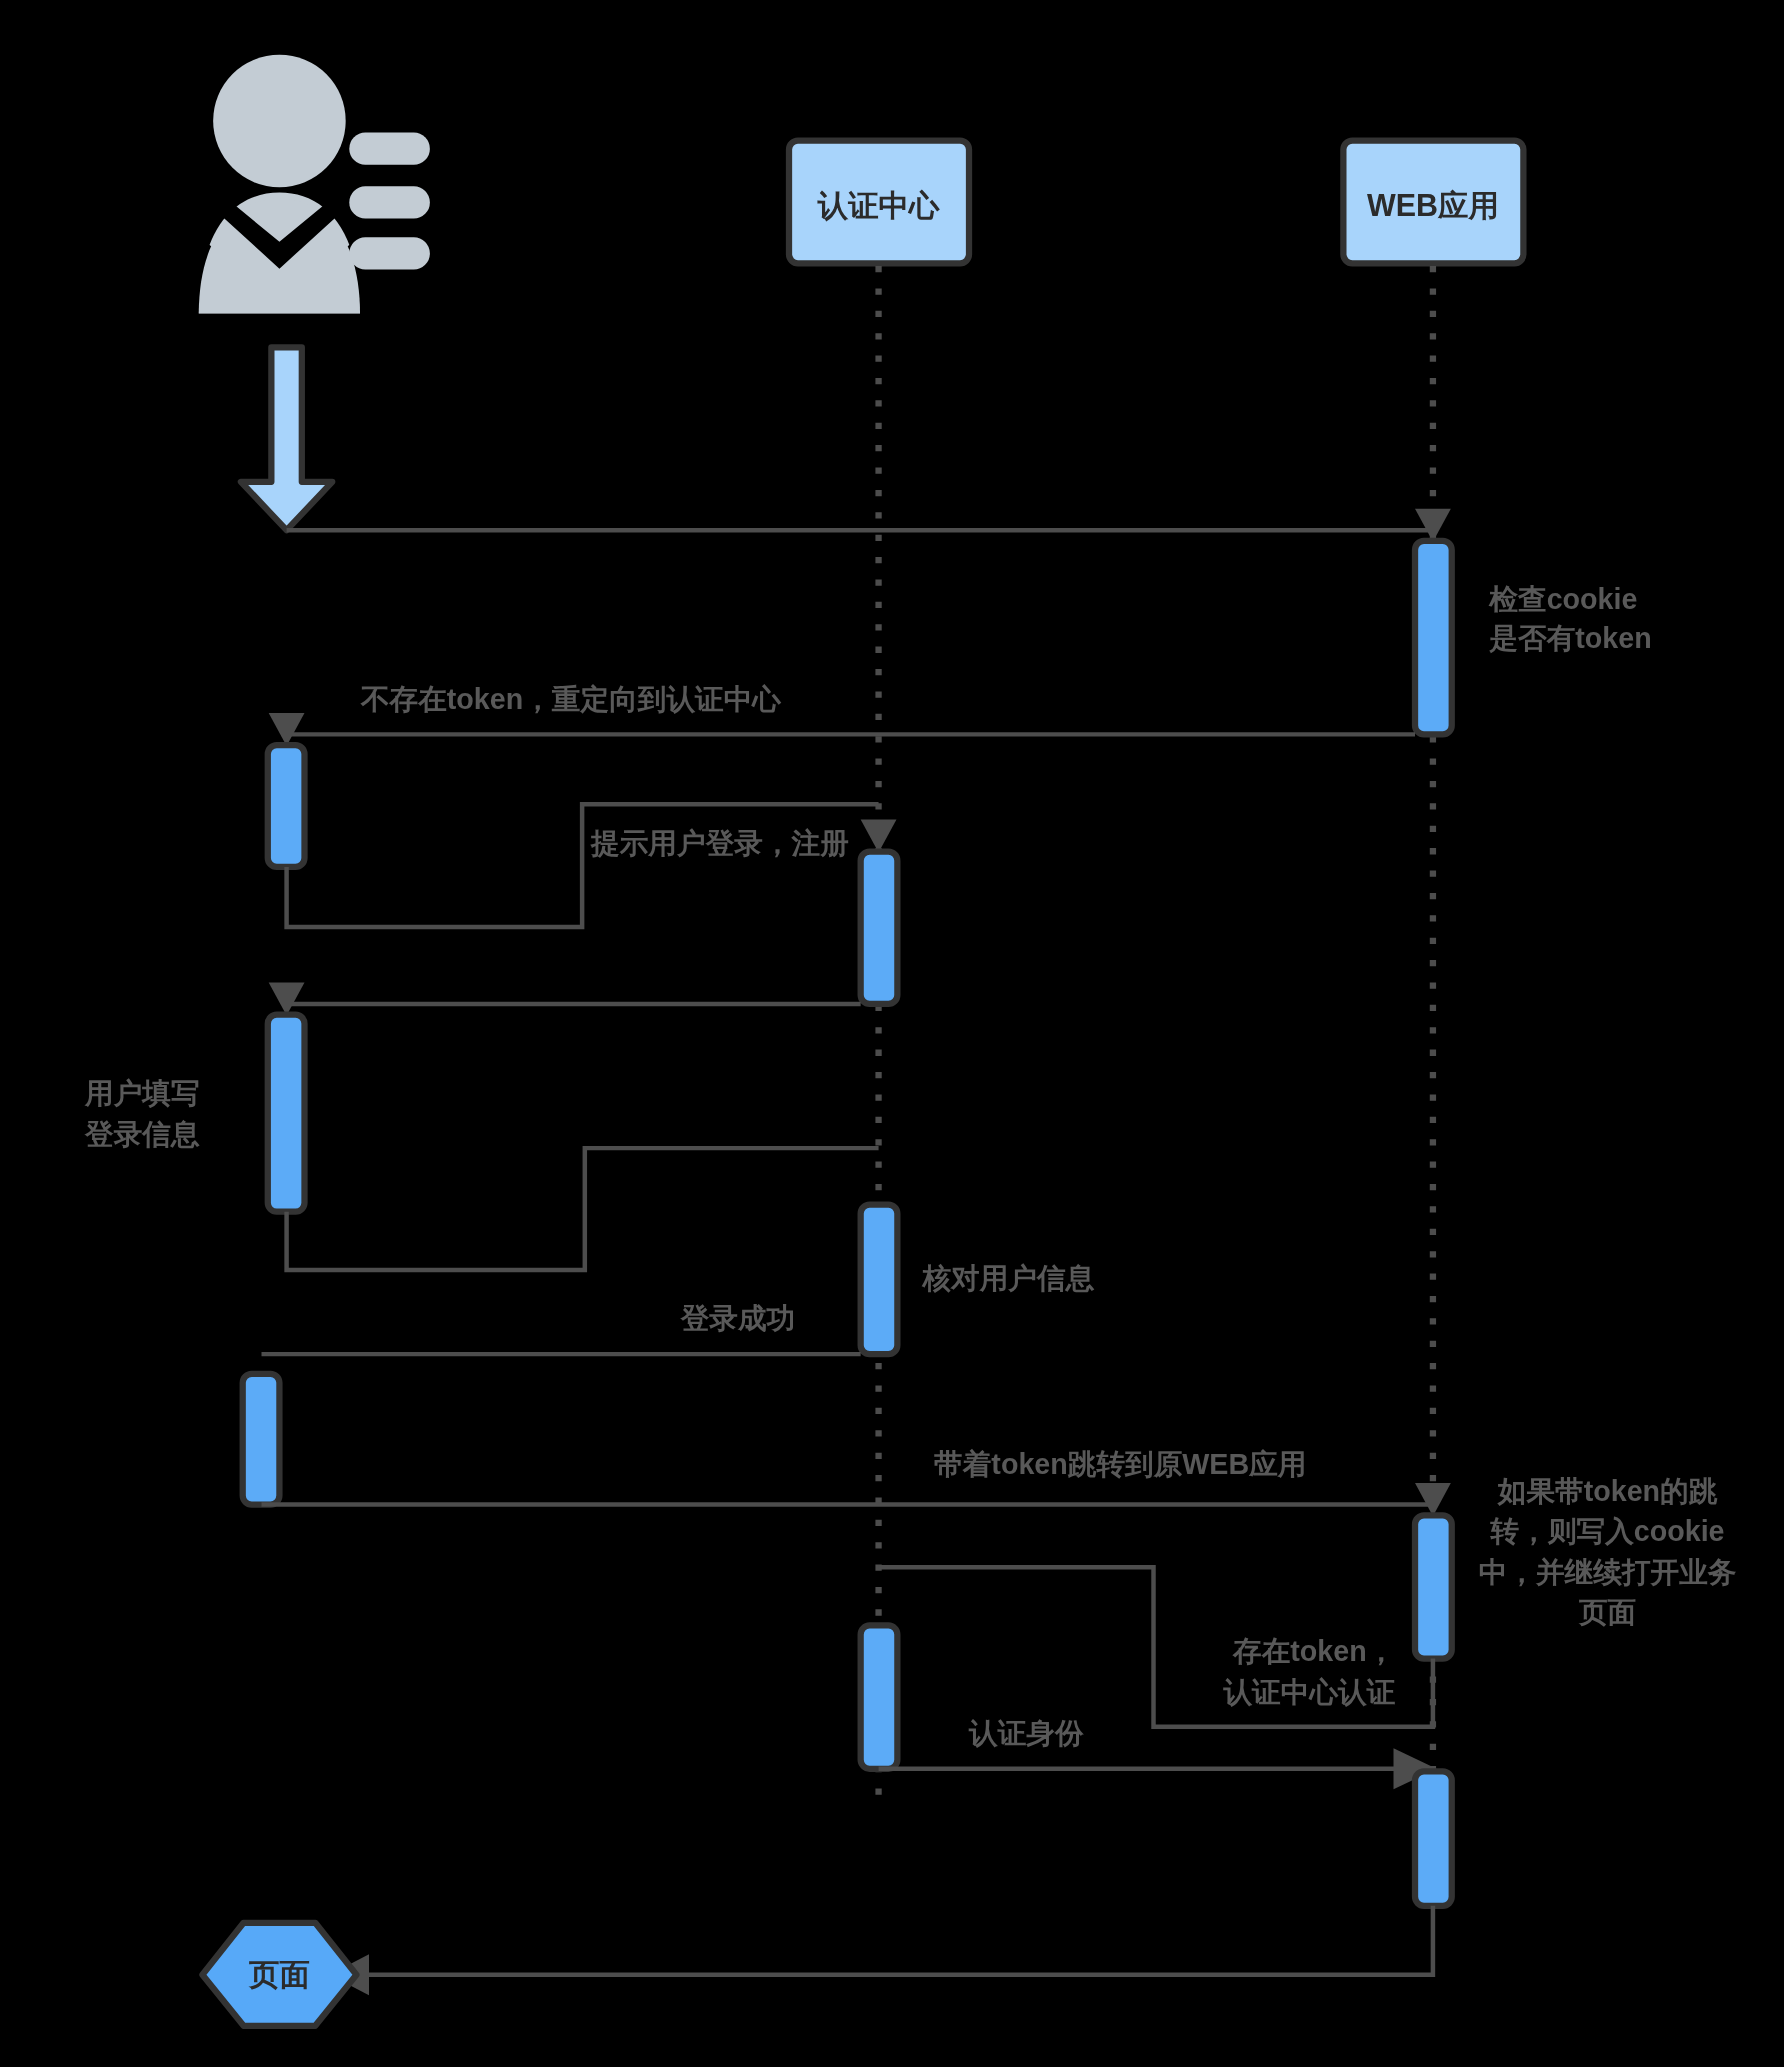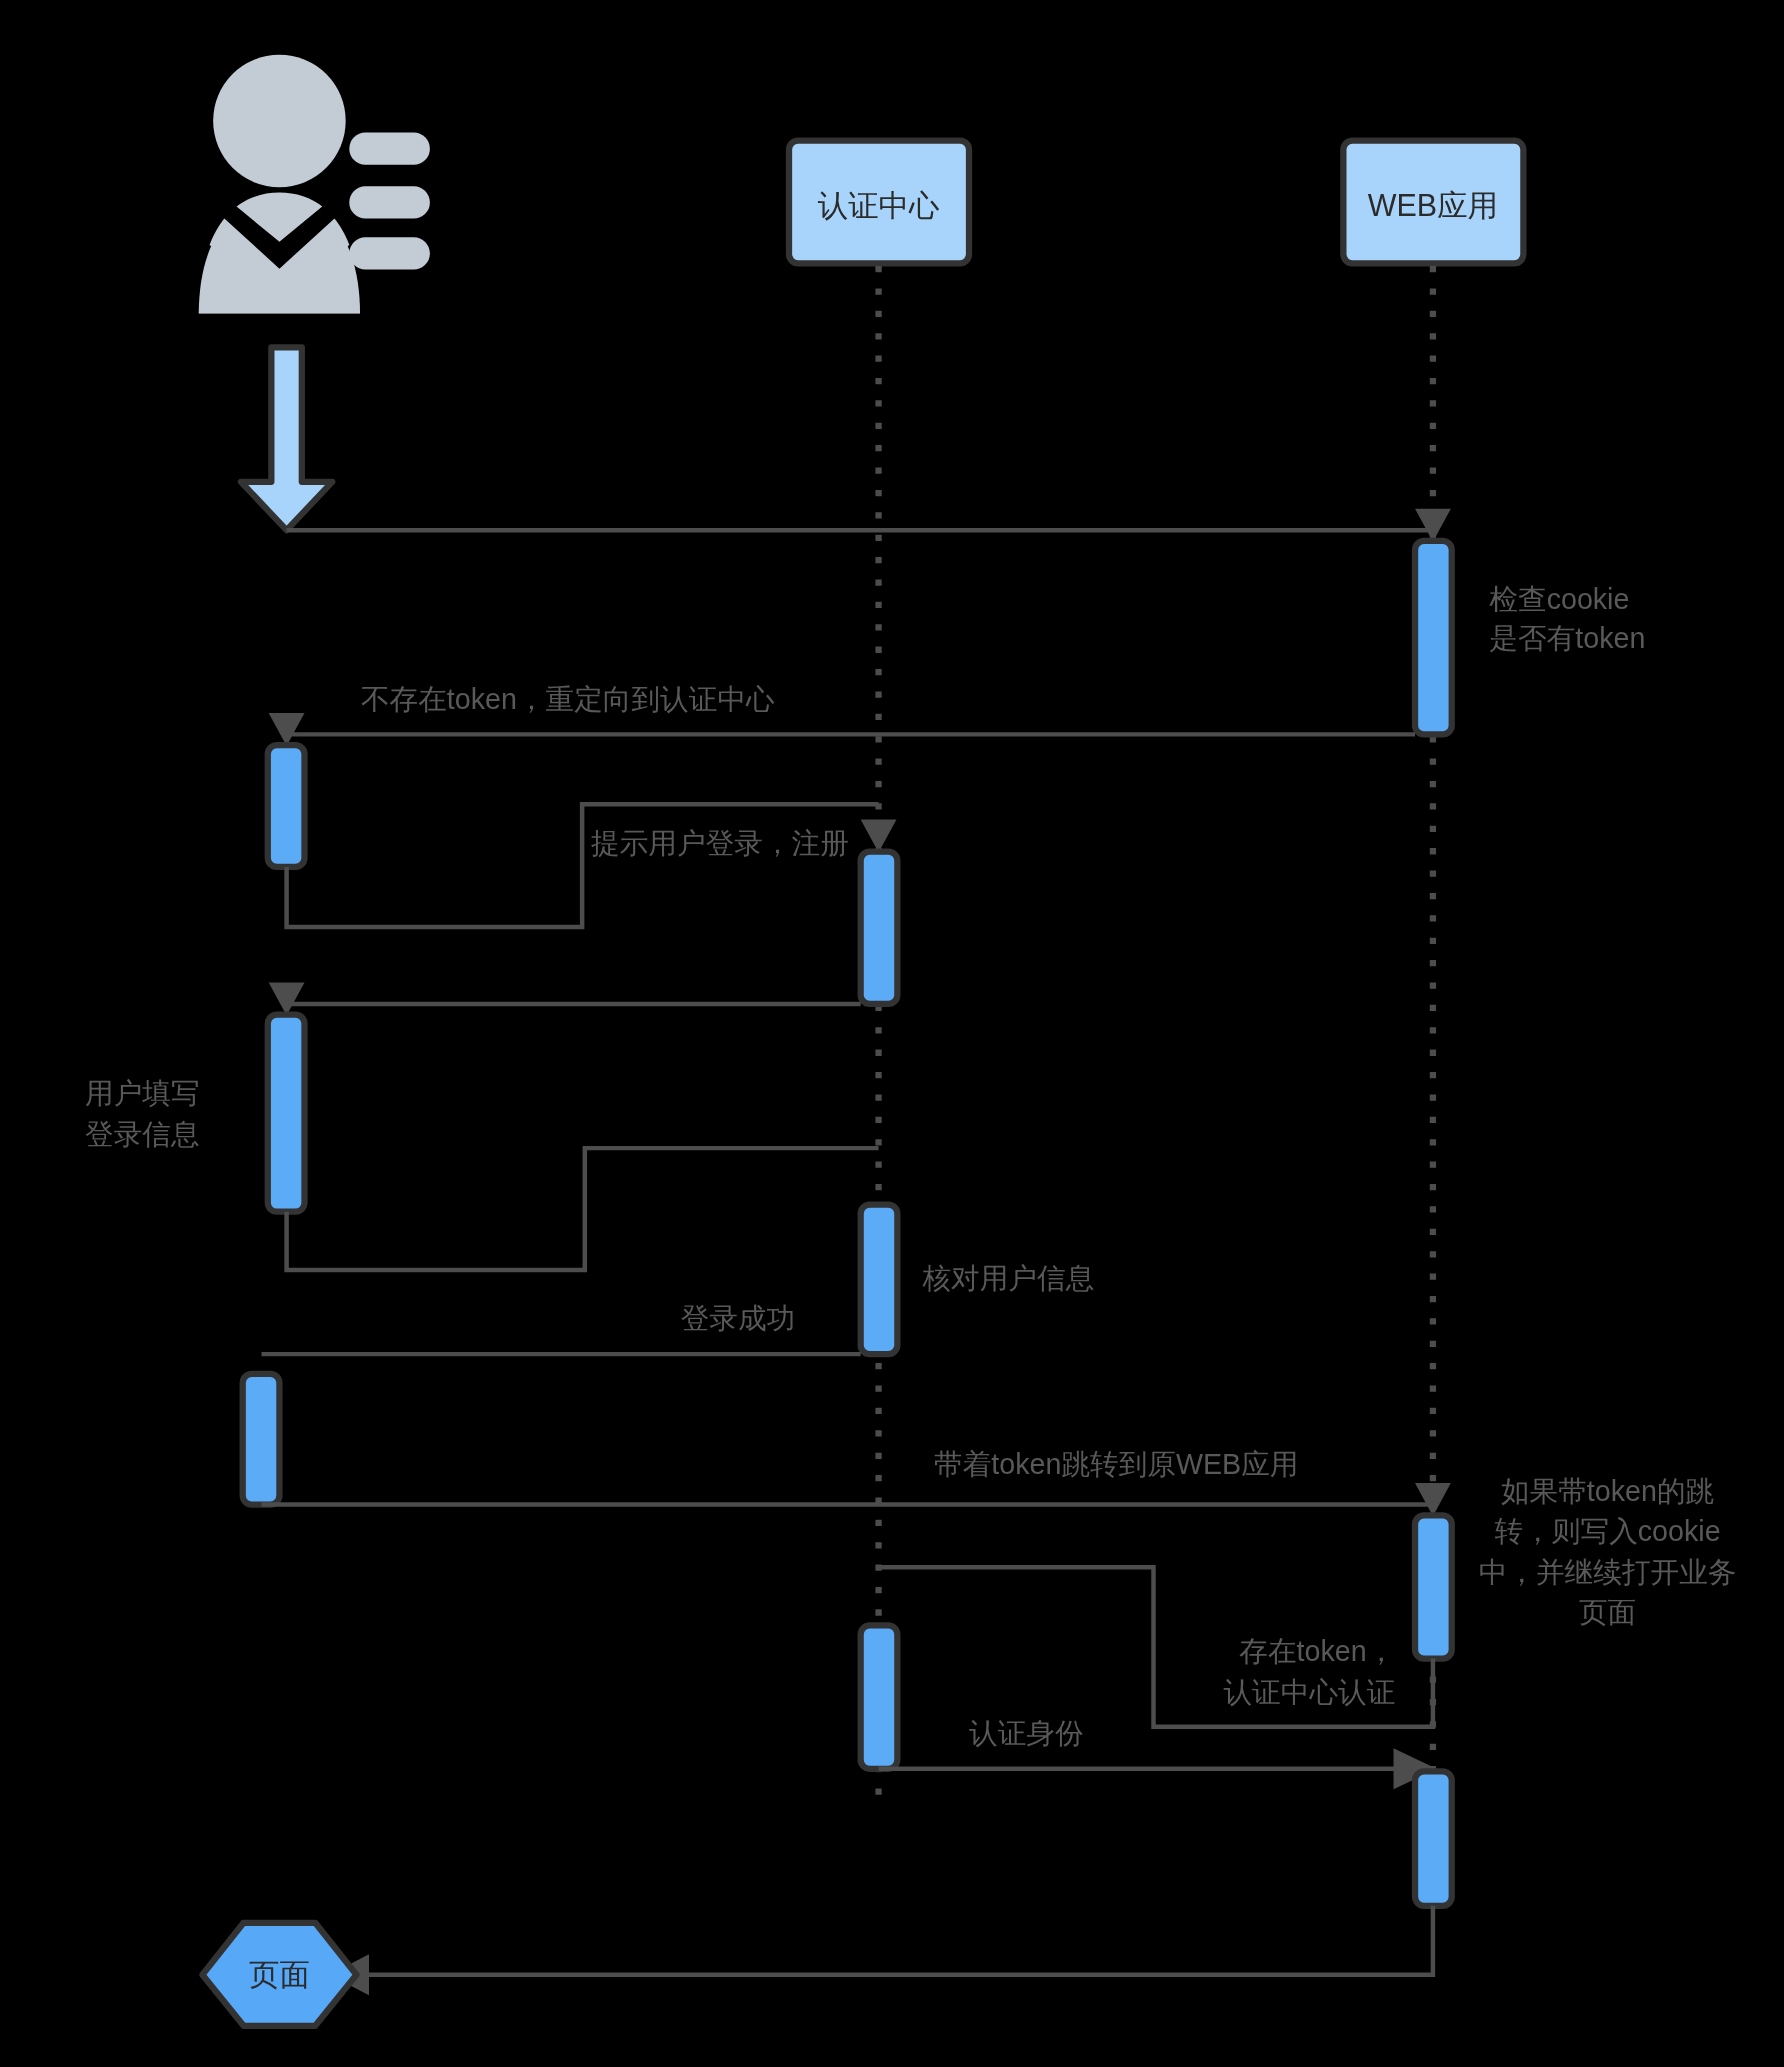--- a/index.html
+++ b/index.html
@@ -7,20 +7,21 @@
     padding: 0;
     background: #000000;
   }
   #stage {
     position: relative;
     width: 1784px;
     height: 2067px;
     background: #000000;
     overflow: hidden;
     font-family: "Liberation Sans", "DejaVu Sans", sans-serif;
+    font-weight: bold;
   }
   svg#diagram {
     position: absolute;
     left: 0;
     top: 0;
     width: 1784px;
     height: 2067px;
   }
   .node-label {
     font-family: "Liberation Sans", "DejaVu Sans", sans-serif;

